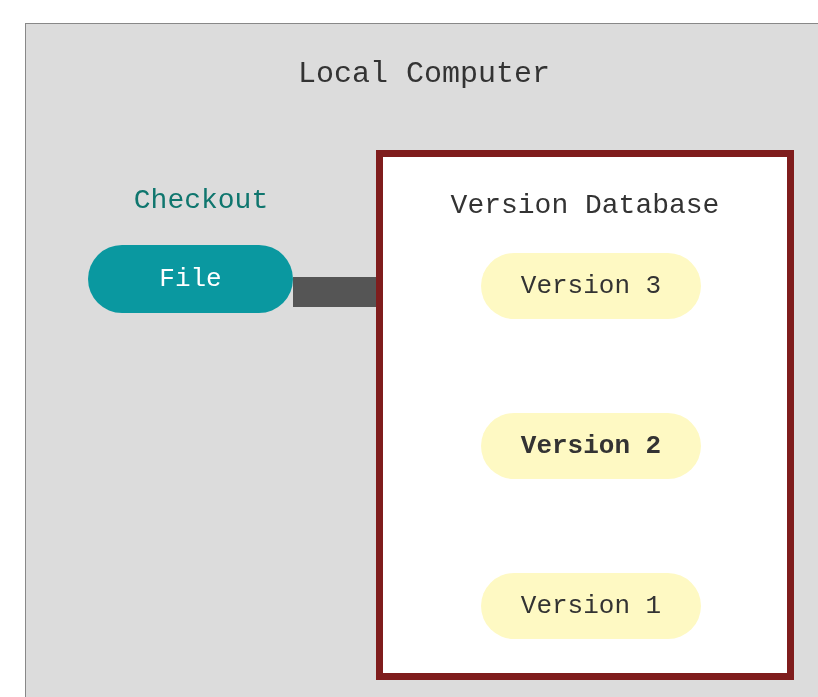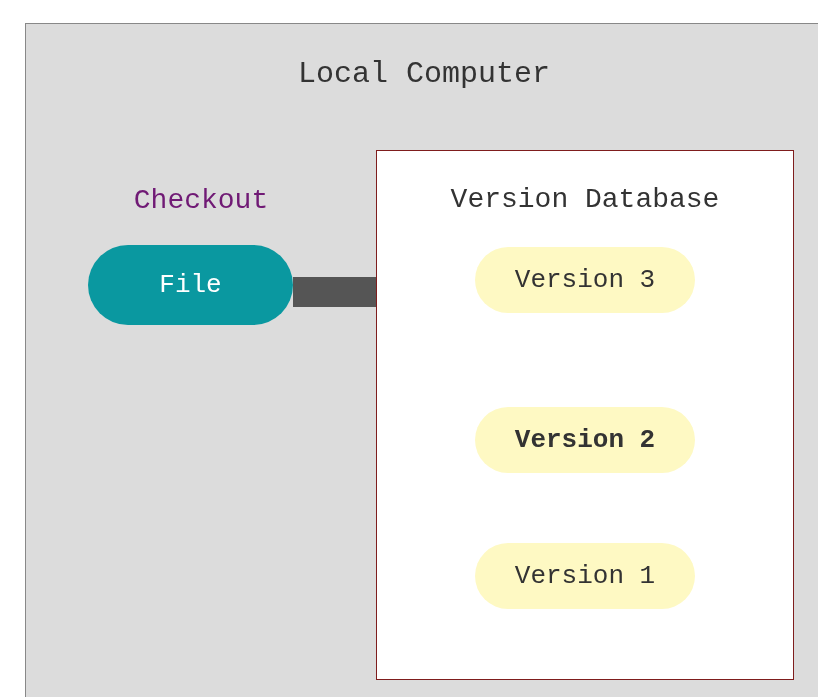--- a/index.html
+++ b/index.html
@@ -30,46 +30,46 @@
       top: 18px;
       text-align: center;
       font-size: 30px;
       color: #333;
     }
     .checkout-label {
       position: absolute;
       left: 75px;
       top: 146px;
       font-size: 28px;
-      color: #701a75;
+      color: #0f766e;
       width: 200px;
       text-align: center;
     }
     .file-node {
       position: absolute;
       left: 62px;
       top: 221px;
       width: 205px;
-      height: 80px;
+      height: 68px;
       background: #0a98a0;
       border-radius: 40px;
       color: #fff;
       font-size: 26px;
       display: flex;
       align-items: center;
       justify-content: center;
     }
     .db-box {
       position: absolute;
       left: 350px;
       top: 126px;
       width: 418px;
       height: 530px;
       background: #fff;
-      border: 1px solid #7f1d1d;
+      border: 7px solid #7f1d1d;
     }
     .db-title {
       position: absolute;
       left: 0;
       right: 0;
       top: 18px;
       text-align: center;
       font-size: 28px;
       color: #333;
     }
@@ -81,21 +81,21 @@
       background: #fef9c3;
       border-radius: 40px;
       color: #333;
       font-size: 26px;
       display: flex;
       align-items: center;
       justify-content: center;
     }
     .v3 { top: 96px; }
     .v2 { top: 256px; font-weight: bold; }
-    .v1 { top: 392px; }
+    .v1 { top: 416px; }
     .connector-line {
       position: absolute;
       background: #555;
     }
     .file-to-v3 {
       left: 267px;
       top: 253px;
       width: 181px;
       height: 1px;
     }

